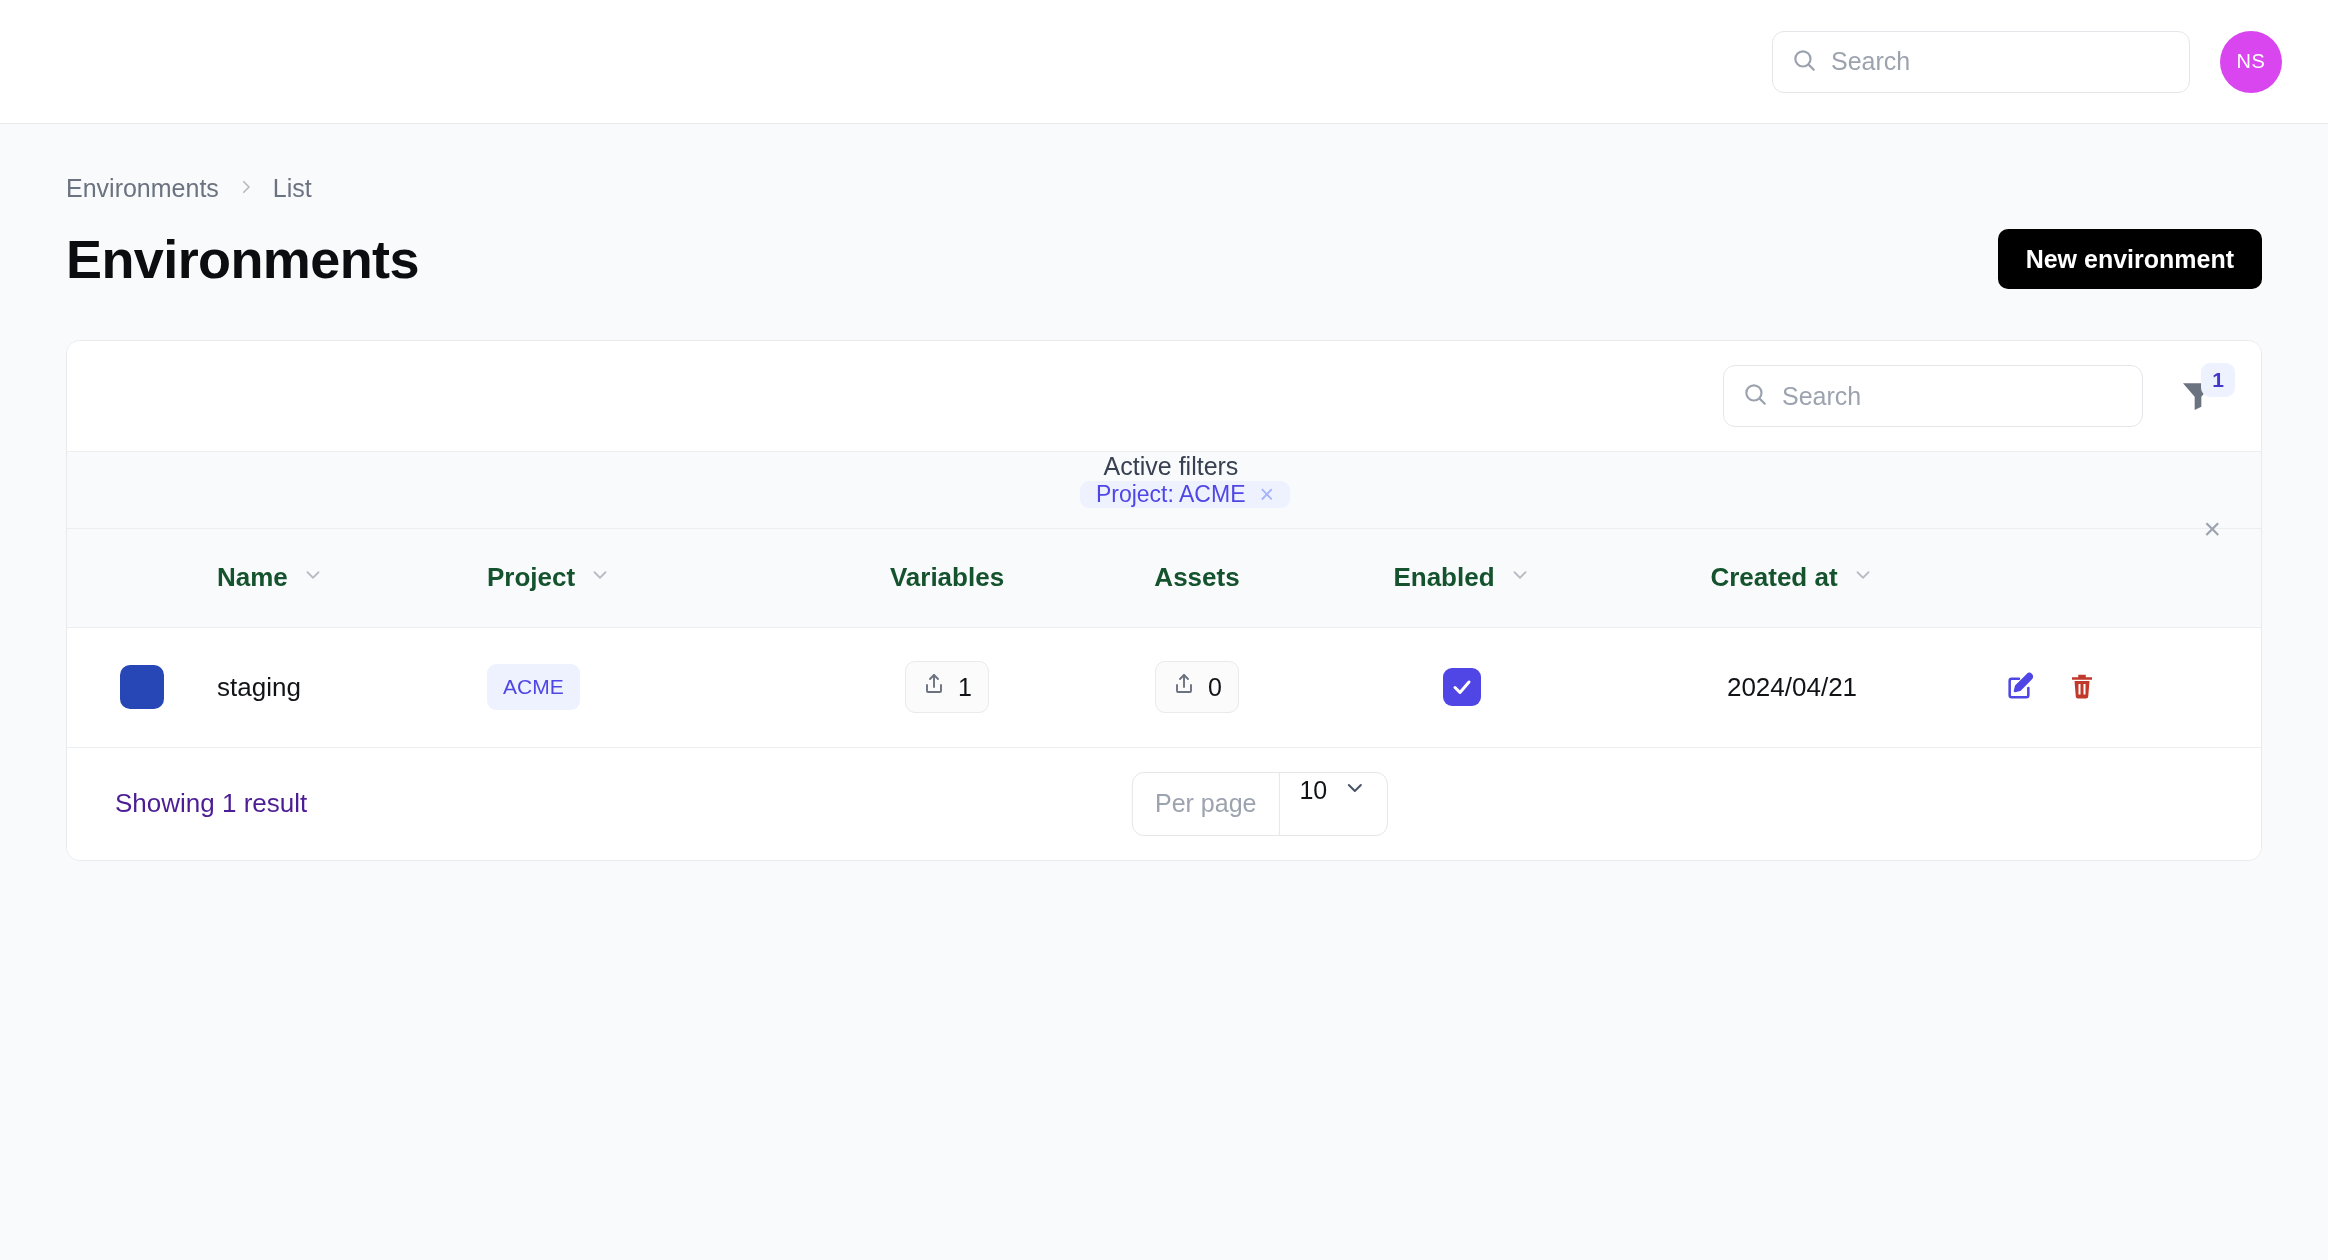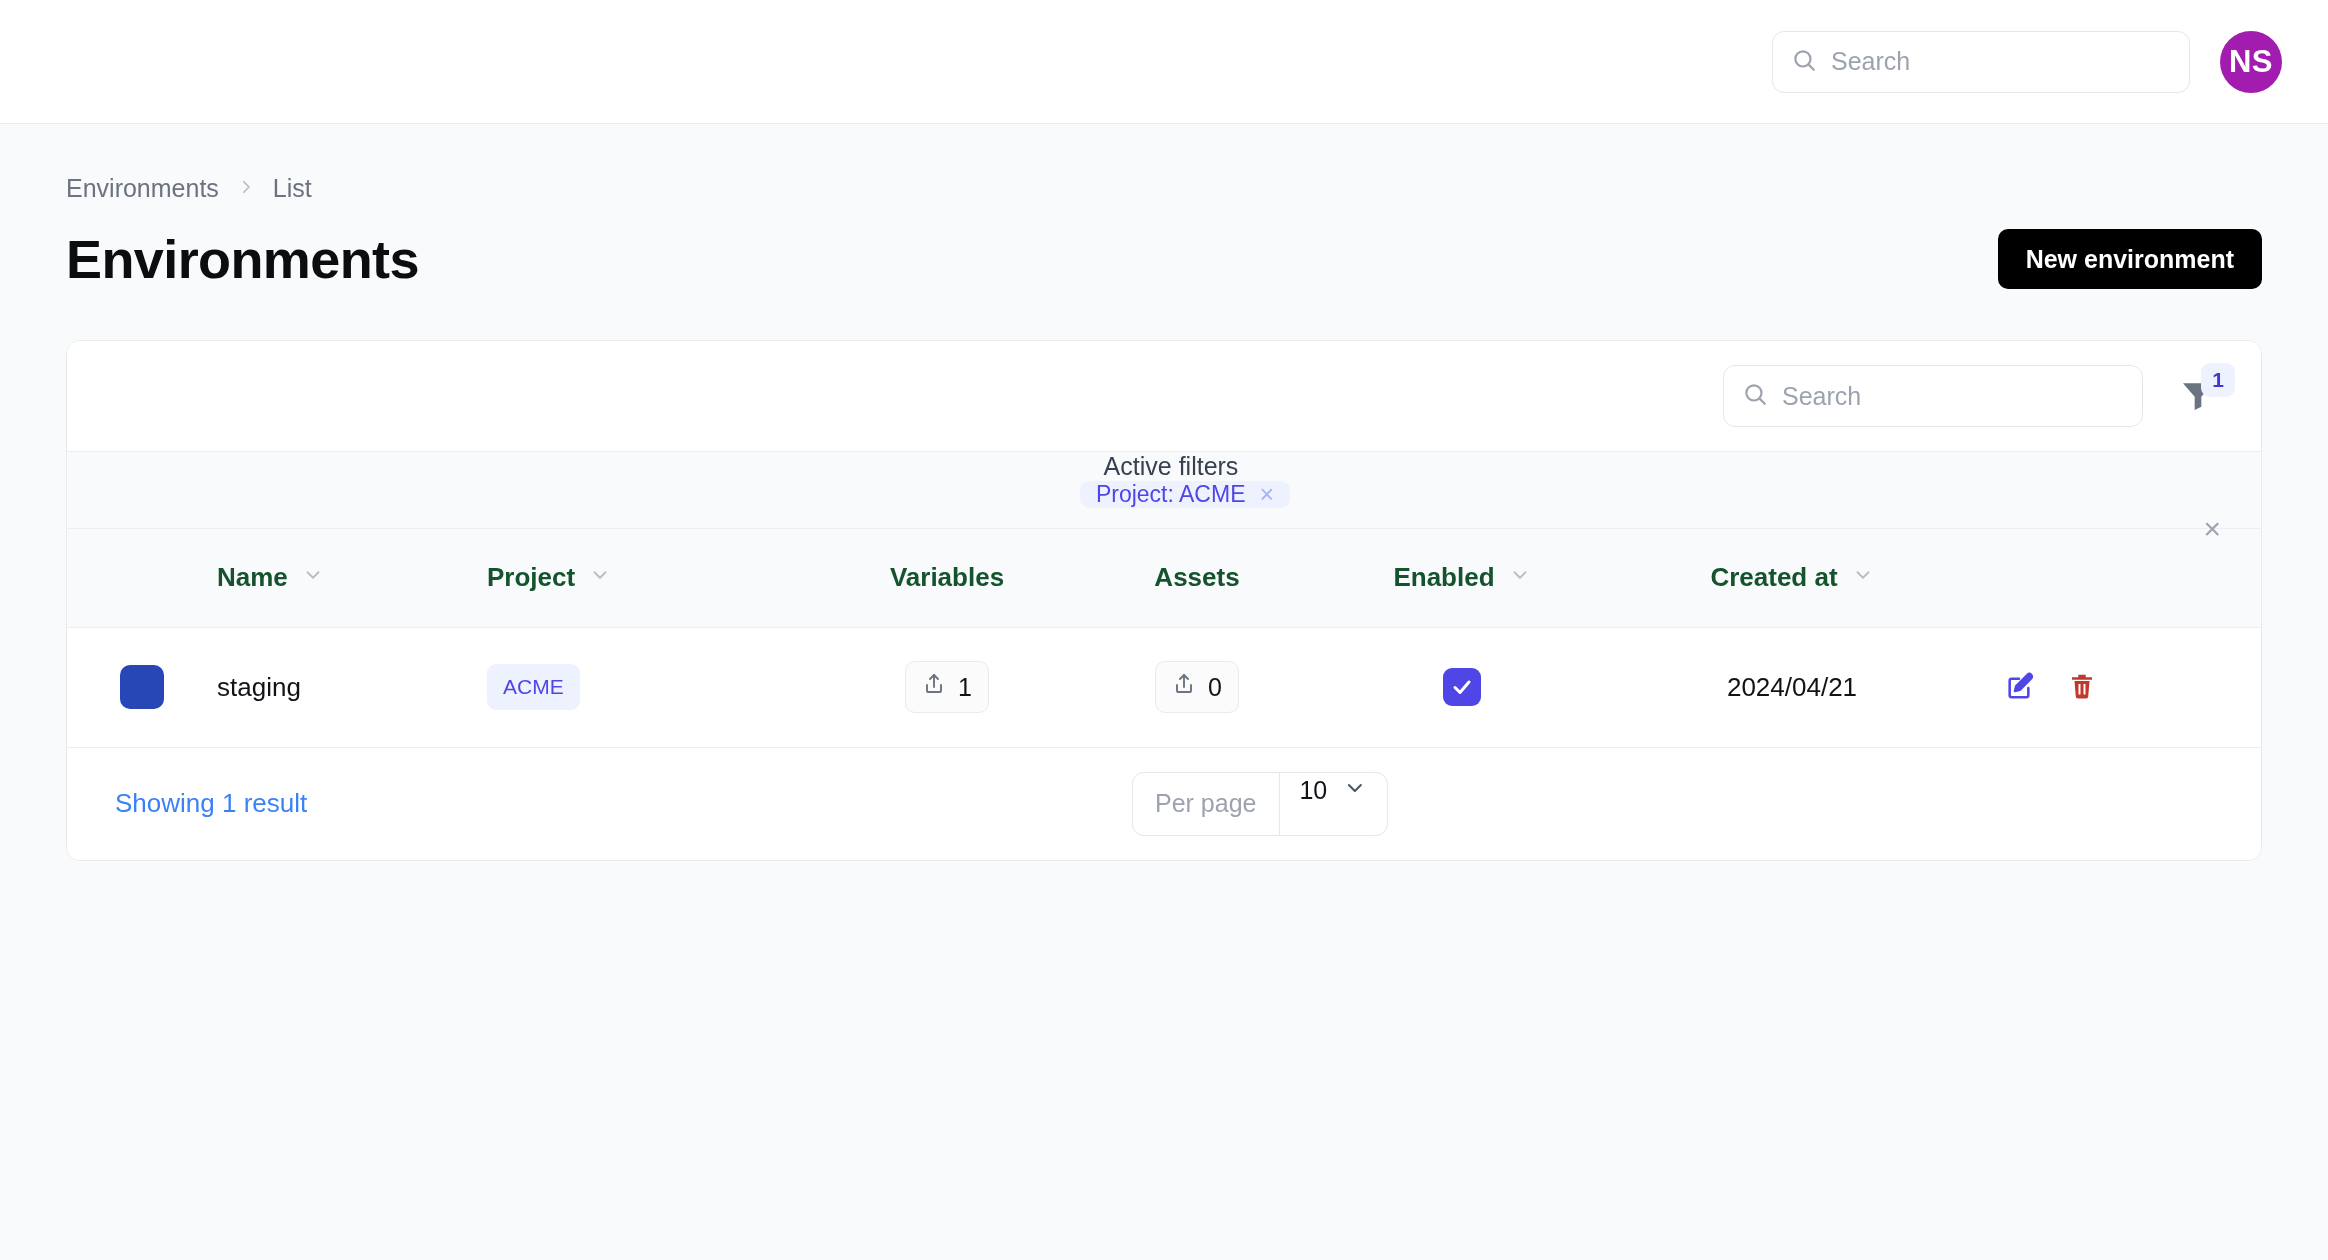--- a/index.html
+++ b/index.html
@@ -25,23 +25,23 @@
     border: 1px solid #e4e6e9;
     border-radius: 12px;
     background: #fff;
     display: flex; align-items: center;
     padding: 0 18px;
     gap: 14px;
   }
   .top-search .ph { color: #9ca3af; font-size: 25px; }
   .avatar {
     width: 62px; height: 62px; border-radius: 50%;
-    background: #a21caf; color: #fff;
+    background: #d946ef; color: #fff;
     display: flex; align-items: center; justify-content: center;
-    font-size: 31px; font-weight: 700; letter-spacing: .5px;
+    font-size: 20px; font-weight: 400; letter-spacing: .5px;
     margin-left: 30px;
   }
 
   
   .page { padding: 46px 0 0 0; }
   .page-inner { width: 2196px; margin: 0 auto; }
 
   .breadcrumb {
     display: flex; align-items: center; gap: 18px;
     font-size: 25px; color: #6b7280; height: 36px;
@@ -162,21 +162,21 @@
     cursor: pointer;
   }
   .row-actions { display: flex; align-items: center; gap: 32px; }
   .icon-btn { background: none; border: none; cursor: pointer; display: flex; padding: 0; }
 
   
   .card-footer {
     height: 112px; display: flex; align-items: center;
     padding: 0 48px; background: #fff;
   }
-  .result-text { font-size: 26px; color: #3b82f6; }
+  .result-text { font-size: 26px; color: #4c1d95; }
   .perpage {
     position: absolute; left: 50%; transform: translateX(-50%);
     display: flex; align-items: stretch;
     border: 1px solid #e4e6e9; border-radius: 12px; overflow: hidden;
     height: 64px;
   }
   .perpage-wrap { position: relative; flex: 1; height: 64px; }
   .perpage-label {
     display: flex; align-items: center; padding: 0 22px;
     font-size: 25px; color: #9ca3af;

